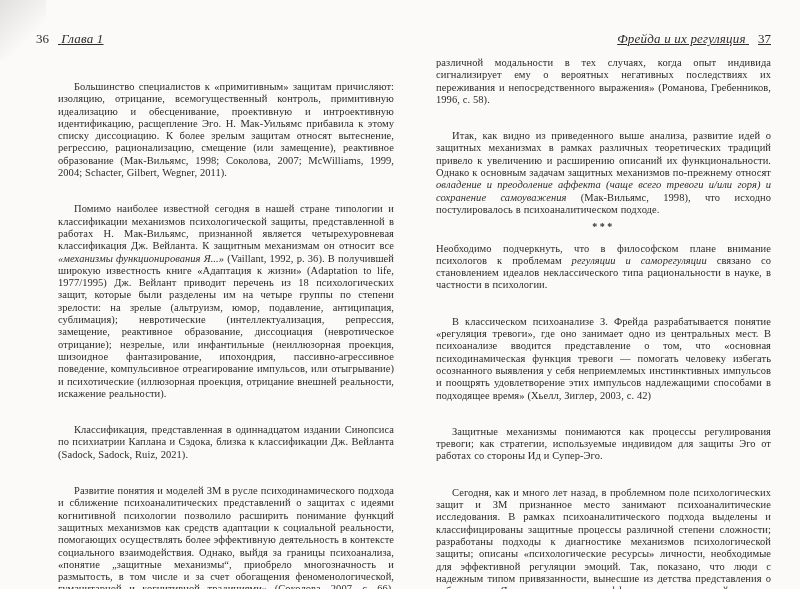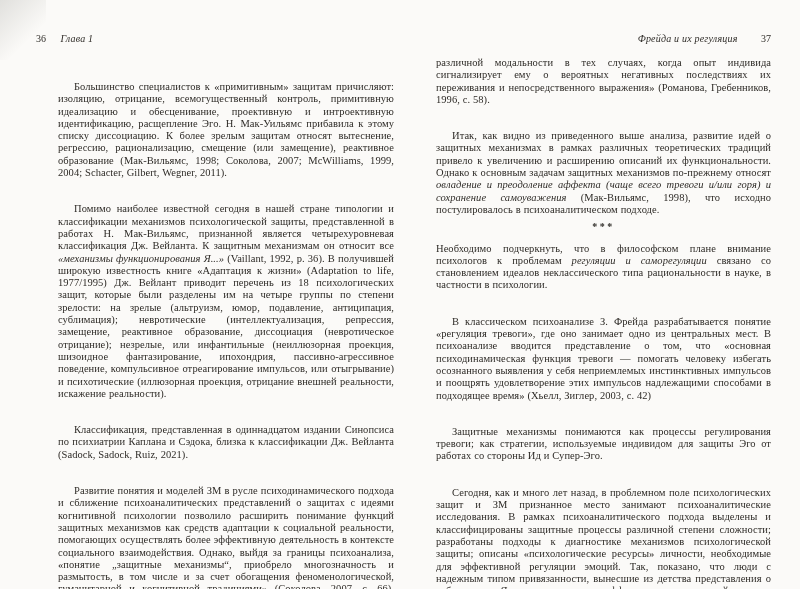--- a/index.html
+++ b/index.html
@@ -17,27 +17,27 @@
   .corner-shade{
     position:absolute;left:0;top:0;width:46px;height:60px;
     background:linear-gradient(135deg,rgba(185,185,180,0.40),rgba(251,250,248,0) 65%);
     pointer-events:none;
   }
   .page{position:absolute;top:33px;height:540px;}
   .page.left{left:58px;width:336px;}
   .page.right{left:436px;width:335px;}
   .running-head{
     position:absolute;top:0;left:0;right:0;
-    font-size:10px;line-height:12px;white-space:nowrap;
+    font-size:13px;line-height:12px;white-space:nowrap;text-decoration:underline;
   }
   .page.left .running-head{left:-22px;}
   .page.left .pagenum{display:inline-block;width:22px;}
   .running-title{font-style:italic;letter-spacing:0.2px;}
   .page.right .running-head{text-align:right;}
-  .page.right .pagenum{margin-left:21px;}
+  .page.right .pagenum{margin-left:9px;}
   .body-text{
     position:absolute;top:24px;left:0;right:0;
     font-size:10.5px;line-height:12.3px;
   }
   .para{margin:0;text-align:justify;letter-spacing:0.05px;word-spacing:0.2px;}
   .para.indent{text-indent:16px;margin-top:24px;}
   .para em{font-style:italic;}
   .separator{
     text-align:center;font-size:10px;letter-spacing:2.5px;
     line-height:12.3px;margin:5px 0 9px;font-weight:bold;

